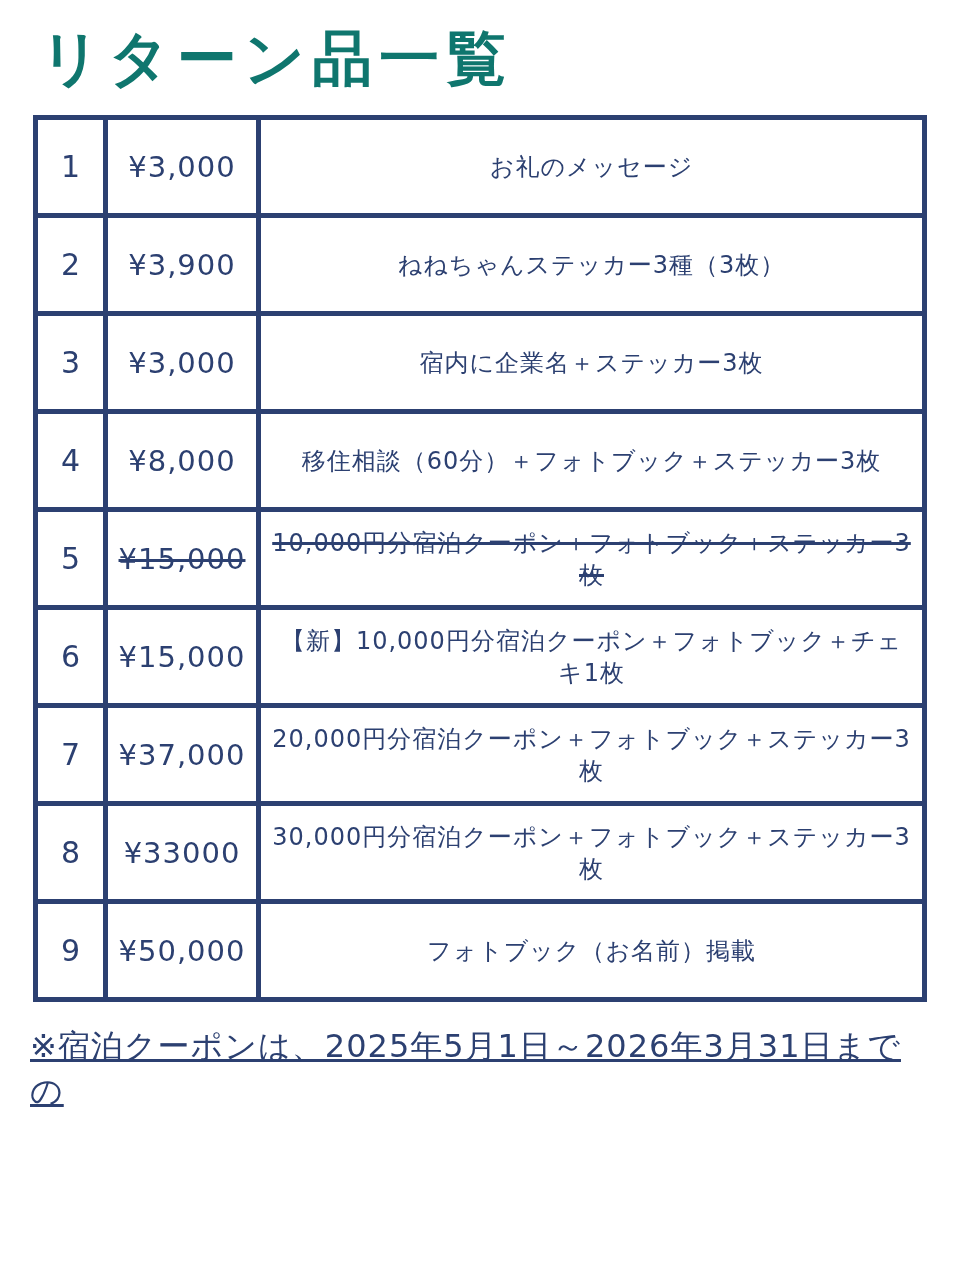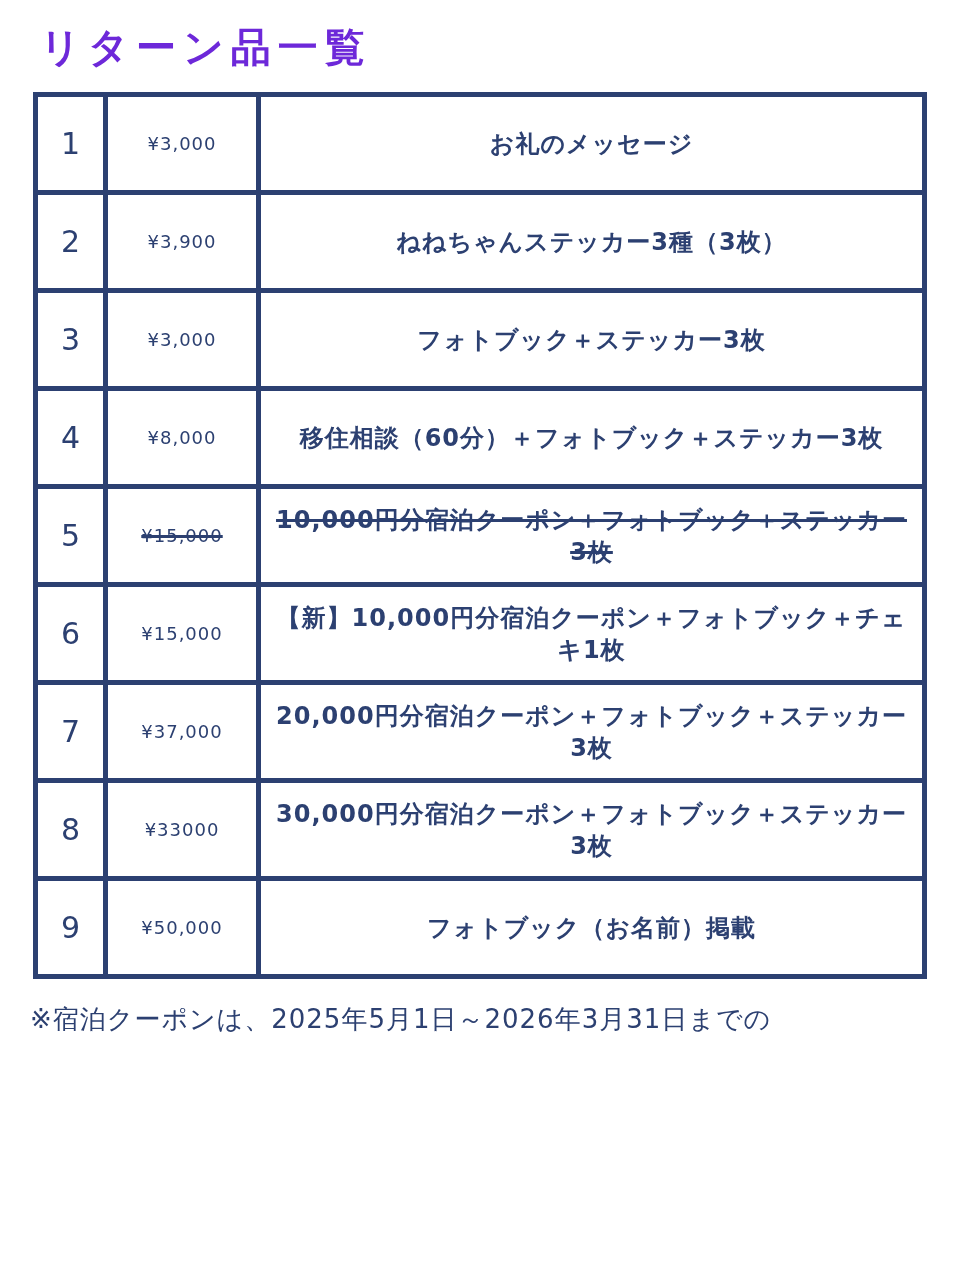--- a/index.html
+++ b/index.html
@@ -6,55 +6,56 @@
   body {
     width: 960px;
     height: 1280px;
     background: #ffffff;
     font-family: "DejaVu Sans", "Liberation Sans", sans-serif;
     color: #2c4071;
     overflow: hidden;
   }
   .page-title {
     margin: 24px 0 0 40px;
-    font-size: 40px;
+    font-size: 60px;
     line-height: 1.15;
     font-weight: bold;
     letter-spacing: 7px;
-    color: #6d28d9;
+    color: #0f766e;
   }
   table.returns-table {
     border-collapse: collapse;
     table-layout: fixed;
     width: 894px;
     margin: 22px 0 0 33px;
   }
   .returns-table td {
     border: 5px solid #2c4071;
     height: 93px;
     padding: 0 8px;
     text-align: center;
     vertical-align: middle;
     background: #ffffff;
   }
   .col-no { width: 70px; }
   .col-price { width: 153px; }
   .cell-no { font-size: 30px; letter-spacing: 0; }
-  .cell-price { font-size: 18px; letter-spacing: 1px; white-space: nowrap; }
-  .cell-desc { font-size: 24px; letter-spacing: 1px; font-weight: bold; }
+  .cell-price { font-size: 29px; letter-spacing: 1px; white-space: nowrap; }
+  .cell-desc { font-size: 24px; letter-spacing: 1px; }
   .strike {
     text-decoration: line-through;
     text-decoration-thickness: 3px;
   }
   .notes { margin: 22px 30px 0 30px; }
   .note {
-    font-size: 26px;
+    font-size: 32px;
     line-height: 1.4;
     letter-spacing: 1px;
     margin: 0 0 20px 0;
+    text-decoration: underline;
   }
   .note-continuation { display: block; margin-left: 38px; }
 </style>
 </head>
 <body>
 
 <h1 class="page-title">リターン品一覧</h1>
 
 <table class="returns-table">
   <colgroup>
@@ -69,21 +70,21 @@
       <td class="cell-desc"><span>お礼のメッセージ</span></td>
     </tr>
     <tr>
       <td class="cell-no"><span>2</span></td>
       <td class="cell-price"><span>¥3,900</span></td>
       <td class="cell-desc"><span>ねねちゃんステッカー3種（3枚）</span></td>
     </tr>
     <tr>
       <td class="cell-no"><span>3</span></td>
       <td class="cell-price"><span>¥3,000</span></td>
-      <td class="cell-desc"><span>フォトブック＋ステッカー3枚</span></td>
+      <td class="cell-desc"><span>宿内に企業名＋ステッカー3枚</span></td>
     </tr>
     <tr>
       <td class="cell-no"><span>4</span></td>
       <td class="cell-price"><span>¥8,000</span></td>
       <td class="cell-desc"><span>移住相談（60分）＋フォトブック＋ステッカー3枚</span></td>
     </tr>
     <tr>
       <td class="cell-no"><span>5</span></td>
       <td class="cell-price"><span class="strike">¥15,000</span></td>
       <td class="cell-desc"><span class="strike">10,000円分宿泊クーポン＋フォトブック＋ステッカー3枚</span></td>

